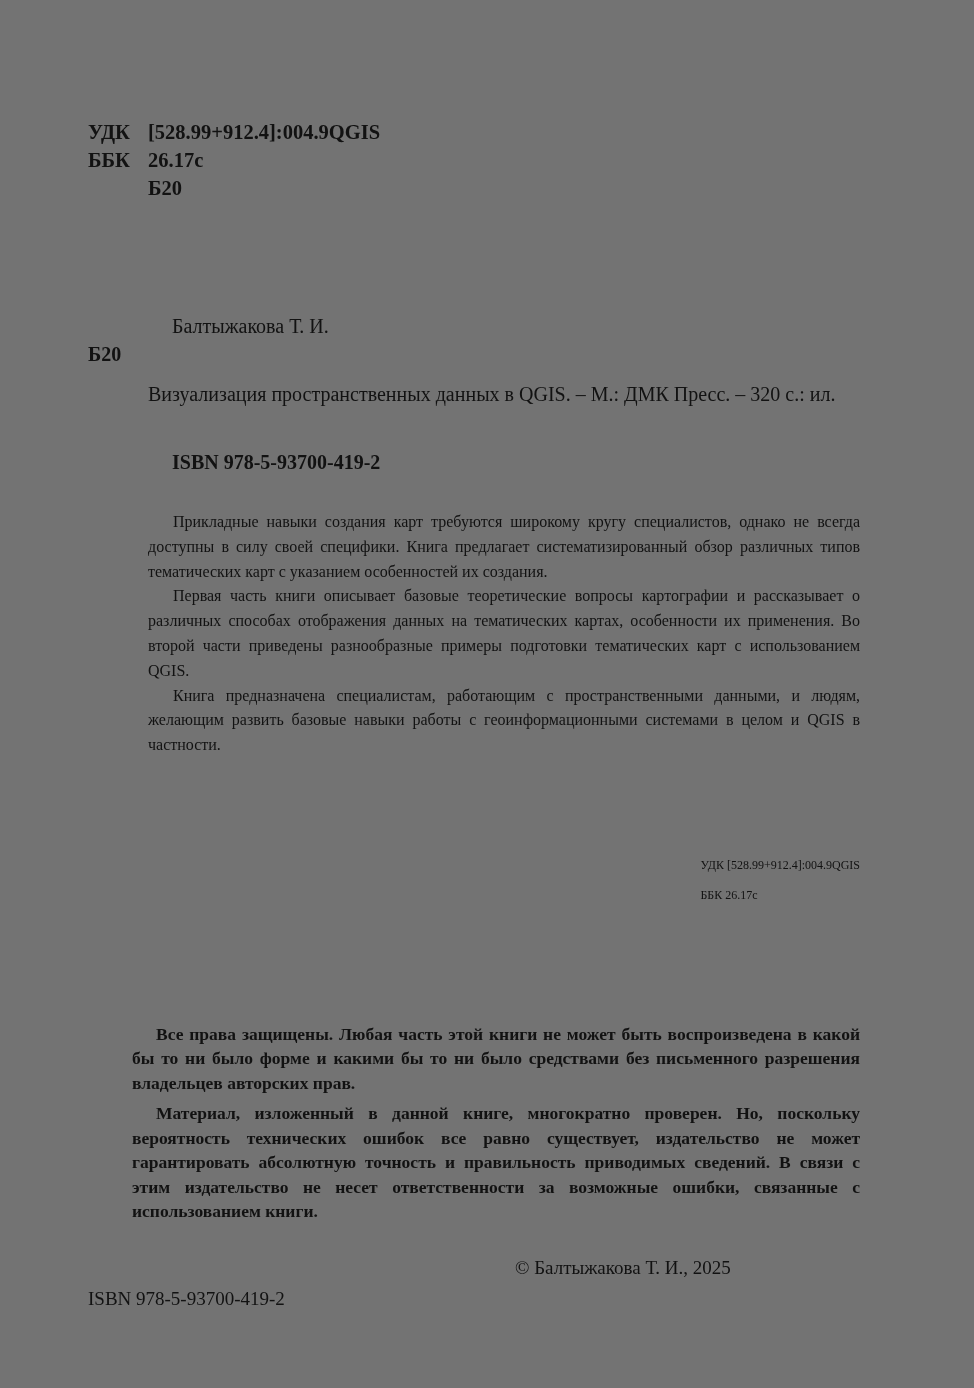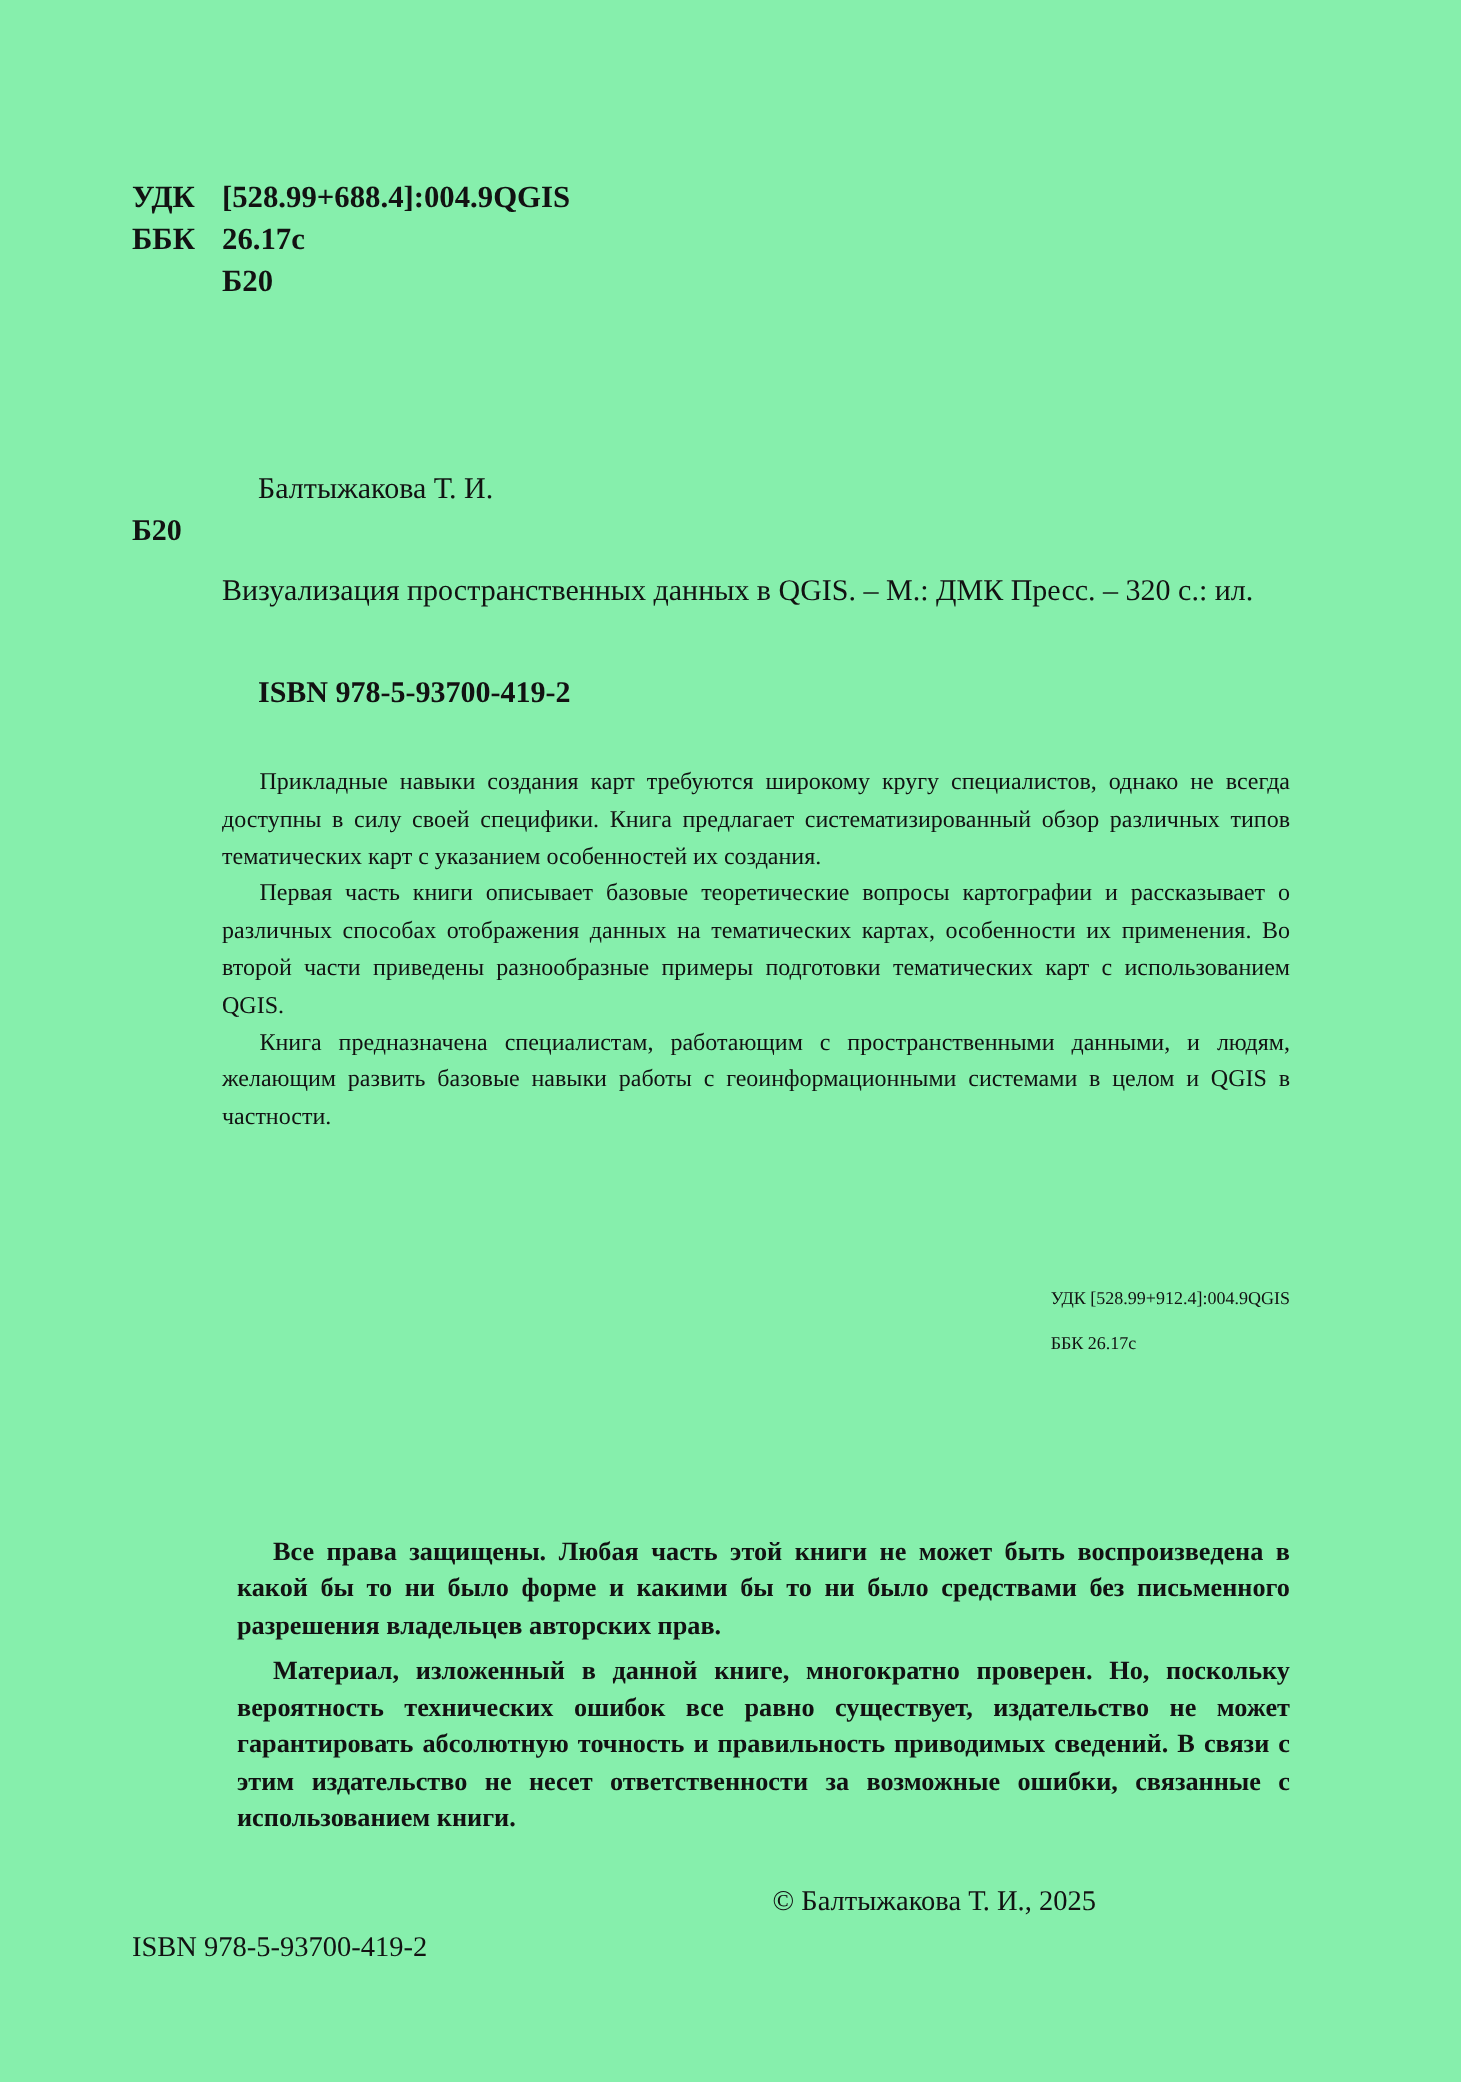--- a/index.html
+++ b/index.html
@@ -1,19 +1,19 @@
 <!DOCTYPE html>
 <html><head>
 <meta charset="utf-8">
 <style>
   * { margin:0; padding:0; box-sizing:border-box; }
   html,body { background:#e8e8e8; }
   .page {
     width:974px; height:1388px;
-    background:#86efac;
+    background:#737373;
     font-family:"Liberation Serif", serif;
     color:#121212;
     position:relative;
     padding:118px 114px 0 88px;
     overflow:hidden;
   }
 
   
   .codes-top { font-weight:bold; font-size:20.5px; line-height:28px; }
   .codes-top .row { display:flex; }
@@ -30,38 +30,38 @@
 
   
   .annotation { margin:34px 0 0 60px; font-size:16px; line-height:24.8px; }
   .annotation p { text-align:justify; text-indent:25px; }
 
   
   .codes-right { margin-top:92px; text-align:right; font-size:12px; line-height:30px; }
   .codes-right .inner { display:inline-block; text-align:left; }
 
   
-  .legal { margin:112px 0 0 70px; font-size:17.5px; font-weight:bold; line-height:24.5px; }
+  .legal { margin:112px 0 0 44px; font-size:17.5px; font-weight:bold; line-height:24.5px; }
   .legal p { text-align:justify; text-indent:24px; }
   .legal p + p { margin-top:6px; }
 
   
   .footer { position:absolute; left:88px; right:114px; top:1252px; font-size:19px; line-height:31px; }
   .footer .isbn { position:absolute; left:0; top:31px; }
   .footer .copyrights { position:absolute; left:427px; top:0; }
 </style>
 </head>
 <body>
 
 <div class="page">
 
   <div class="codes-top">
     <div class="row">
       <span class="lbl">УДК</span>
-      <span class="val">[528.99+688.4]:004.9QGIS</span>
+      <span class="val">[528.99+912.4]:004.9QGIS</span>
     </div>
     <div class="row">
       <span class="lbl">ББК</span>
       <span class="val">26.17с</span>
     </div>
     <div class="row">
       <span class="lbl"></span>
       <span class="val">Б20</span>
     </div>
   </div>

